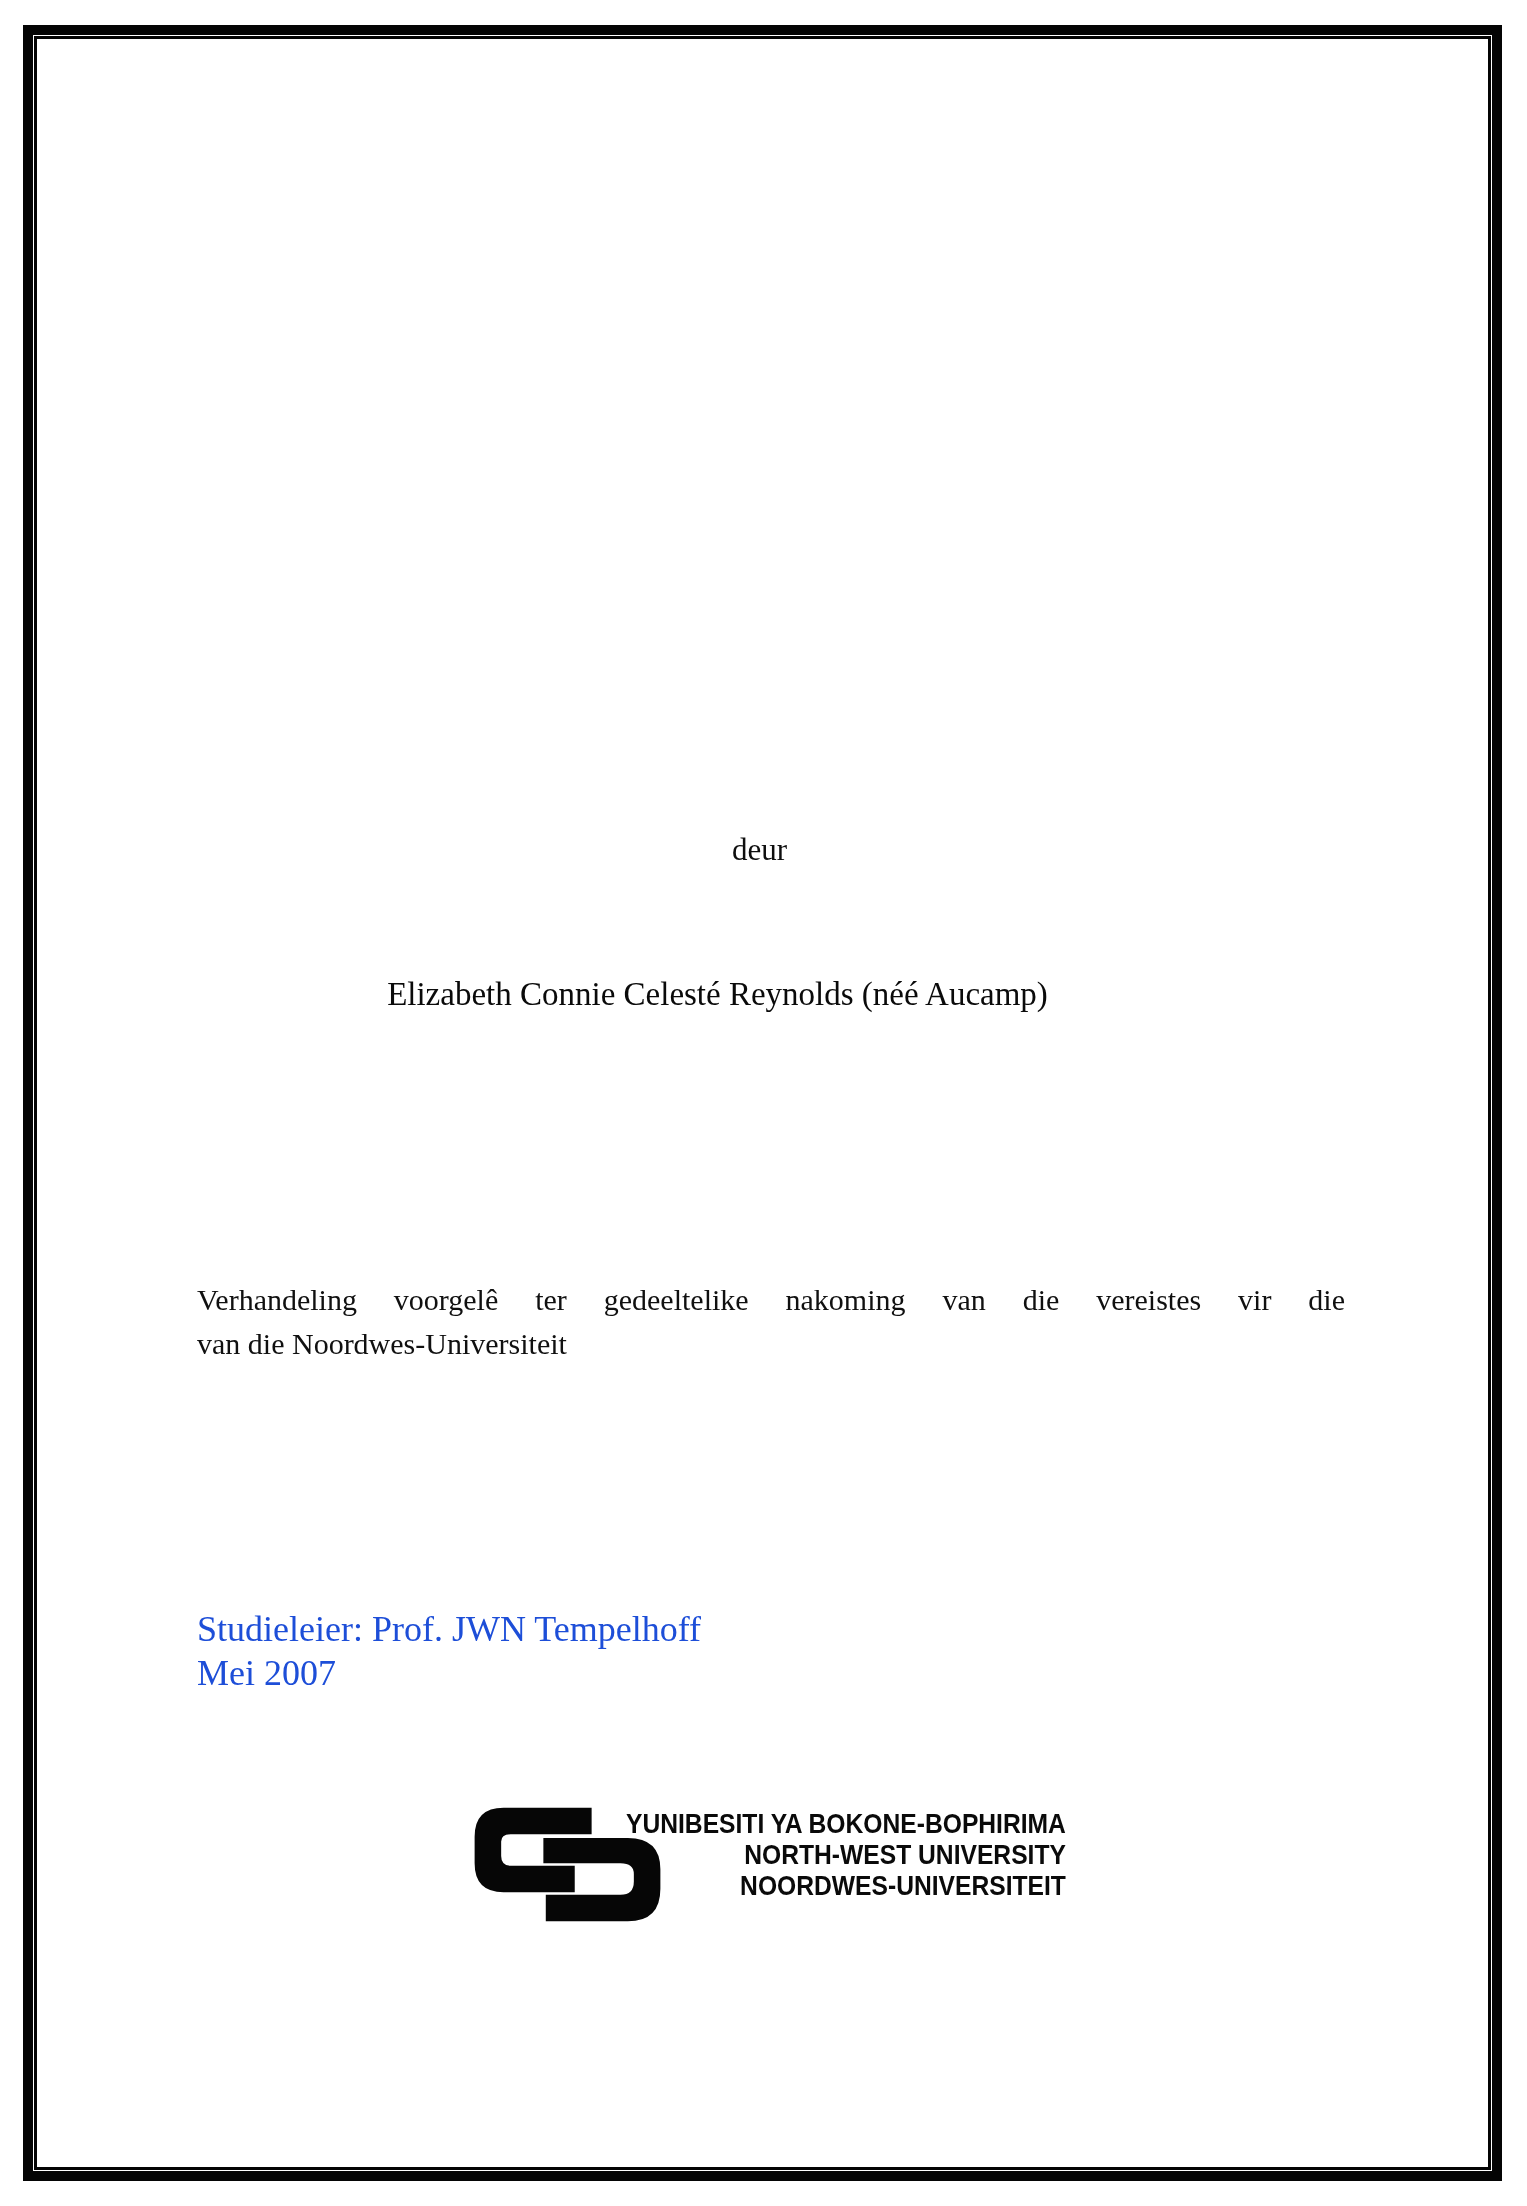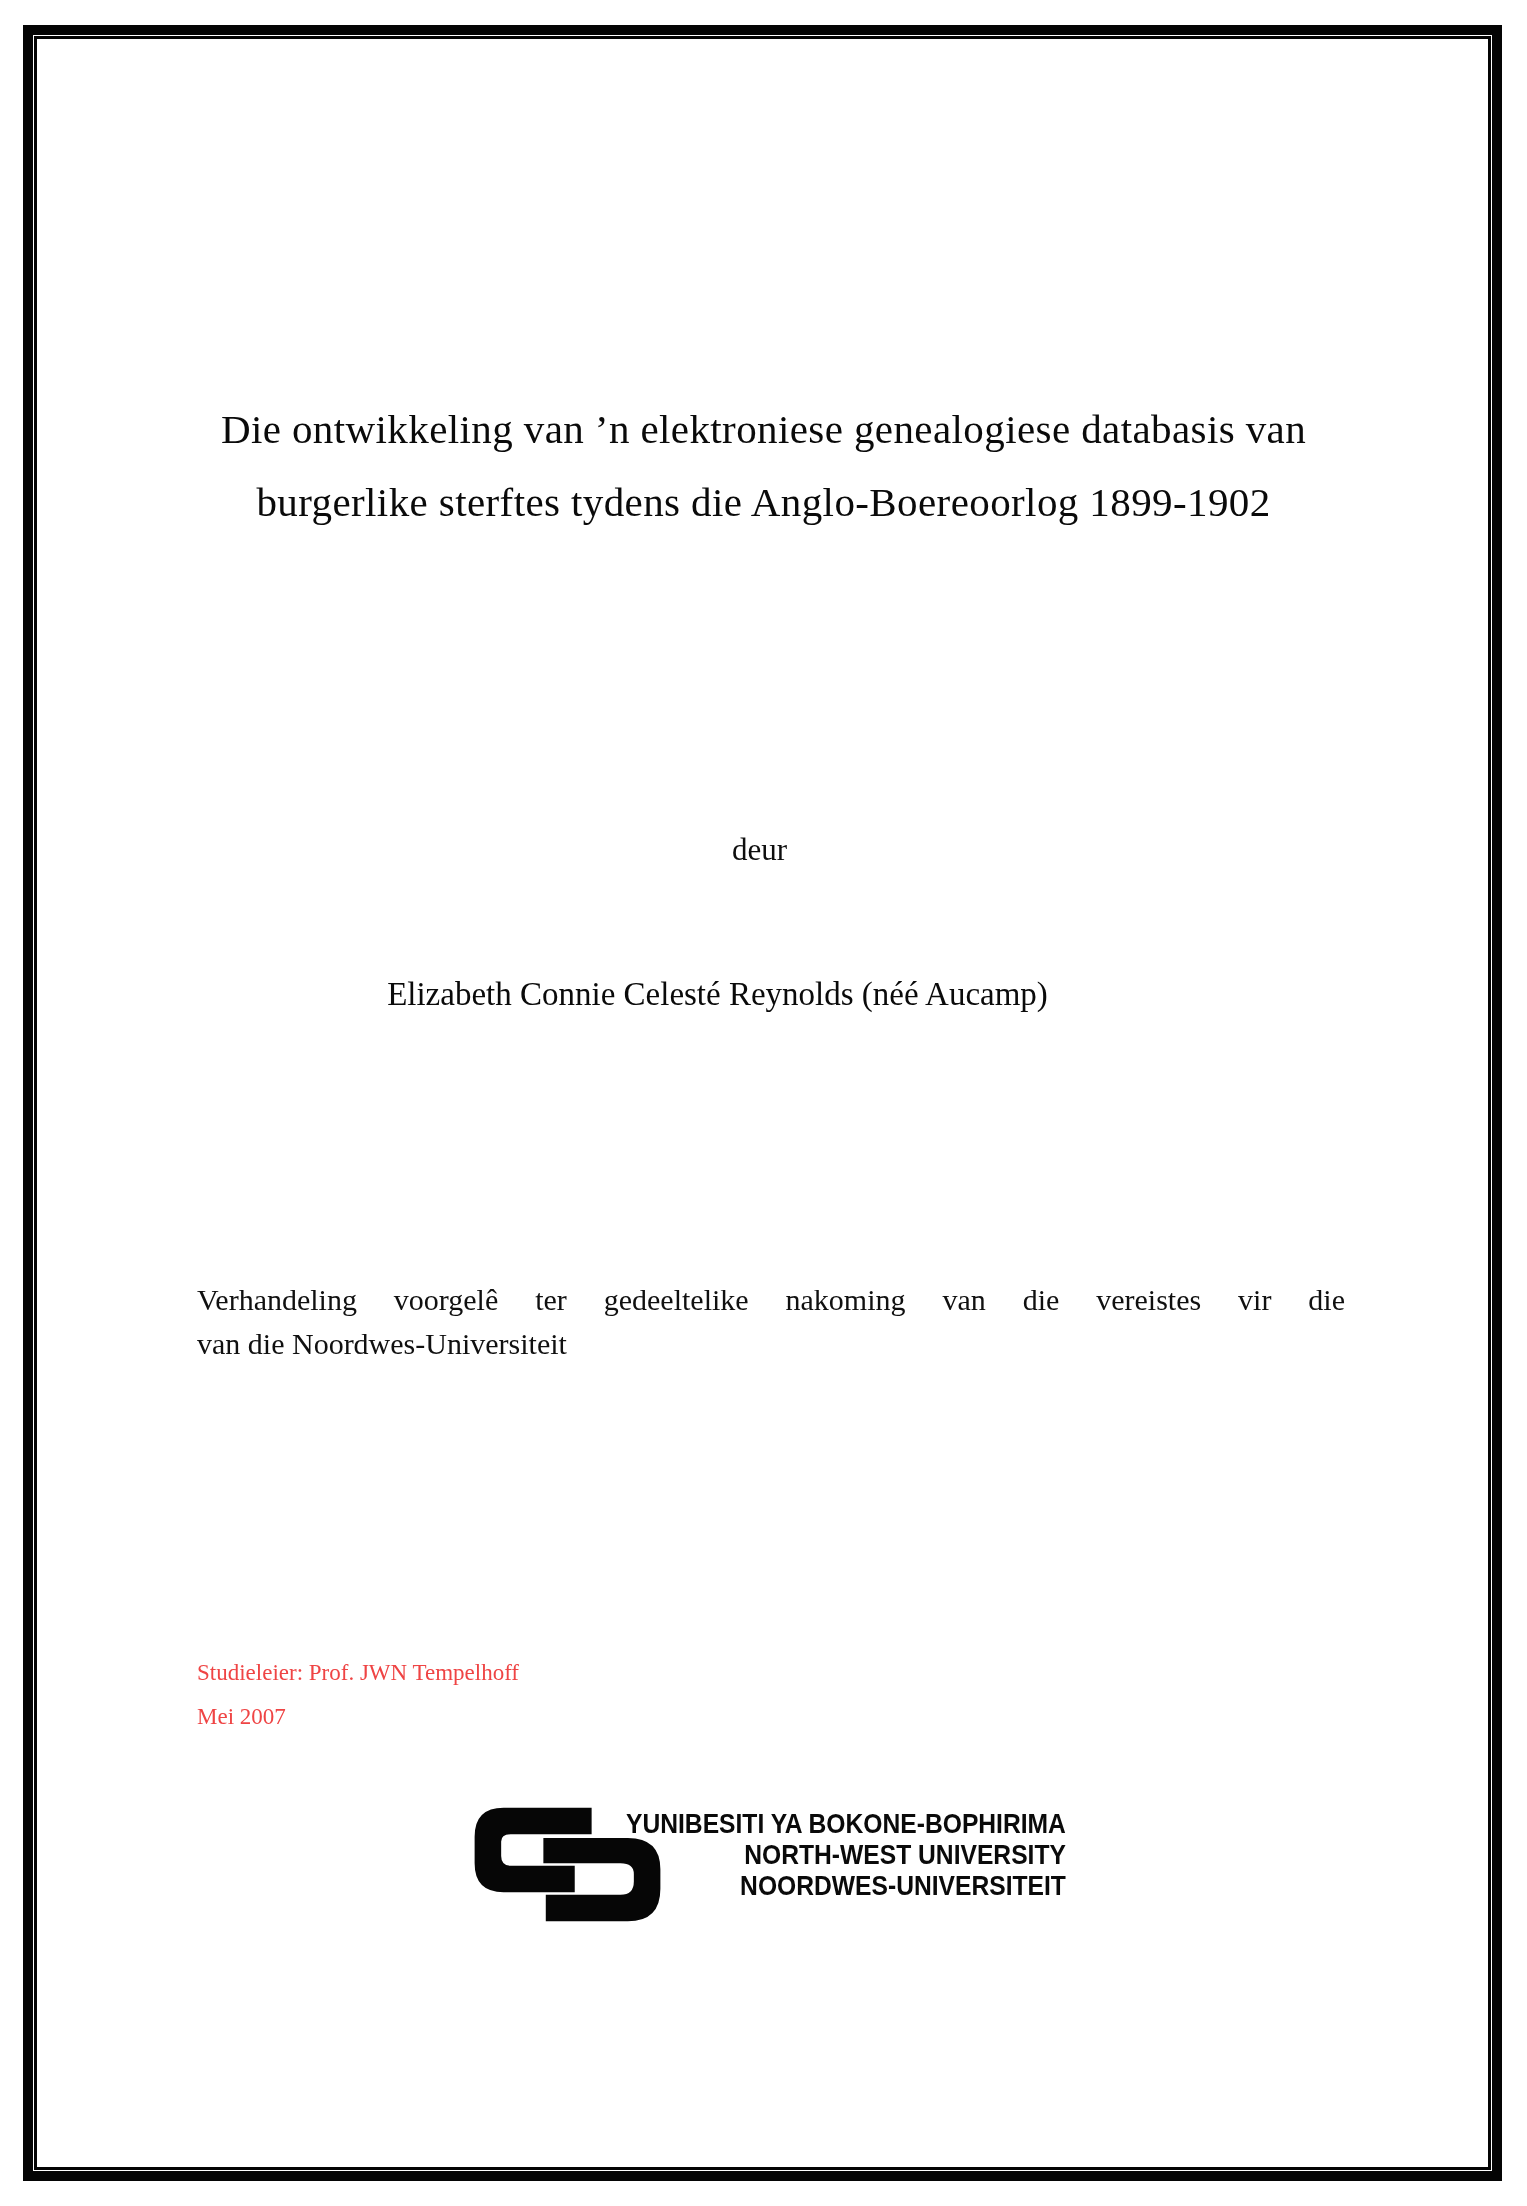--- a/index.html
+++ b/index.html
@@ -85,25 +85,25 @@
   .statement .justified {
     text-align: justify;
     text-align-last: justify;
   }
   .statement .italic {
     font-style: italic;
   }
 
   .supervisor-block {
     position: absolute;
-    top: 1651px;
+    top: 1607px;
     left: 197px;
-    font-size: 23px;
+    font-size: 36px;
     line-height: 44px;
-    color: #ef4444;
+    color: #1d4ed8;
   }
 
   .logo-mark {
     position: absolute;
     left: 471px;
     top: 1804px;
     width: 193px;
     height: 121px;
   }
   .logo-text {
@@ -123,24 +123,20 @@
 </style>
 </head>
 <body>
 
 <div class="page">
 
   <div class="frame">
     <div class="frame-inner"></div>
   </div>
 
-  <div class="title-block">
-    <div>Die ontwikkeling van ’n elektroniese genealogiese databasis van</div>
-    <div>burgerlike sterftes tydens die Anglo-Boereoorlog 1899-1902</div>
-  </div>
 
   <div class="byline">deur</div>
 
   <div class="author">Elizabeth Connie Celesté Reynolds (néé Aucamp)</div>
 
   <div class="statement">
     <div class="justified">Verhandeling voorgelê ter gedeeltelike nakoming van die vereistes vir die</div>
     <div>van die Noordwes-Universiteit</div>
   </div>
 

